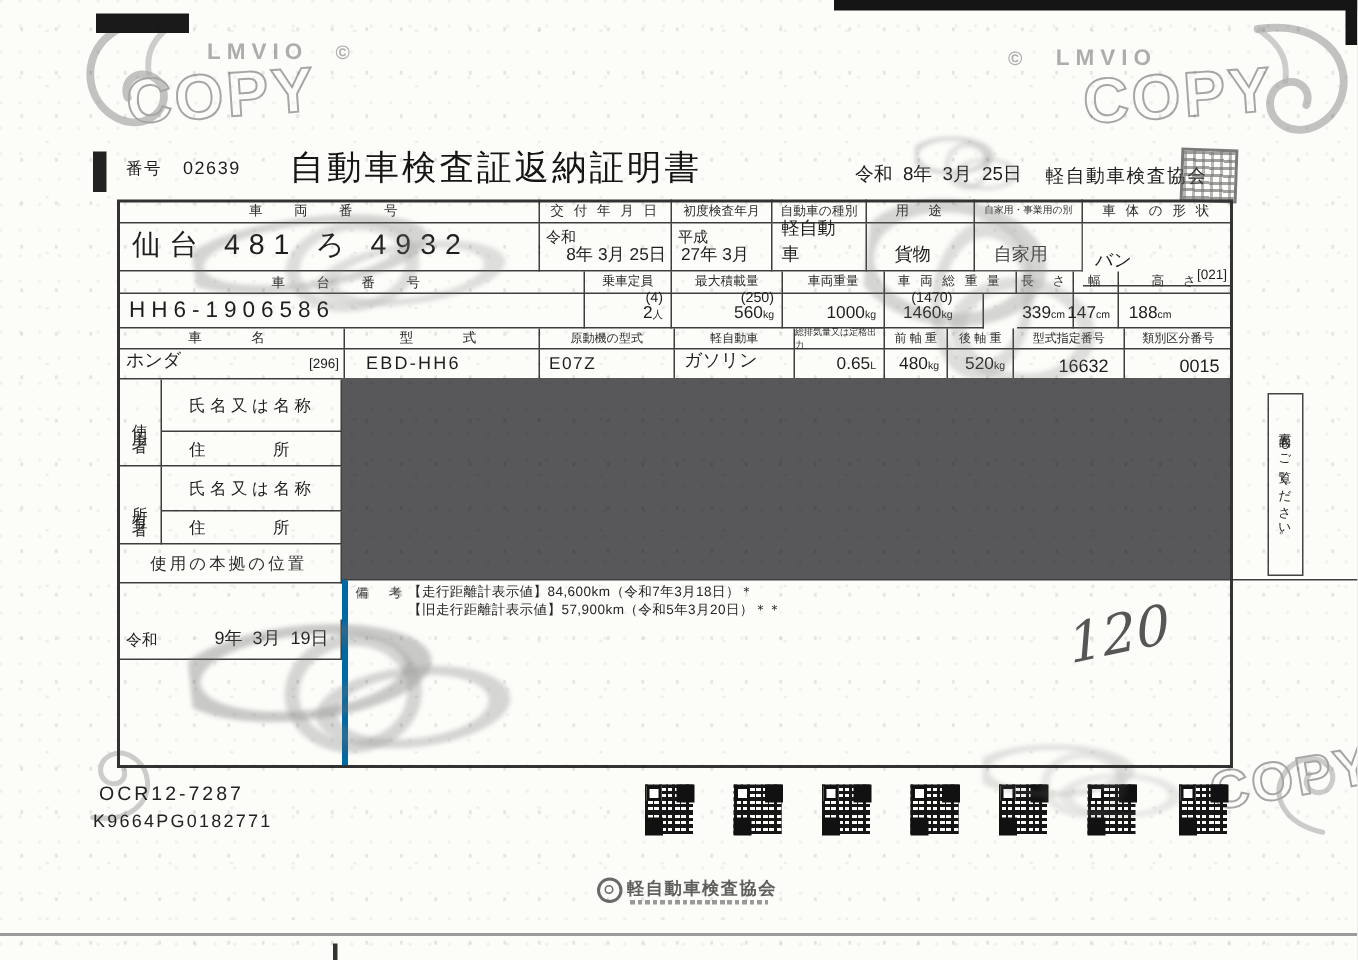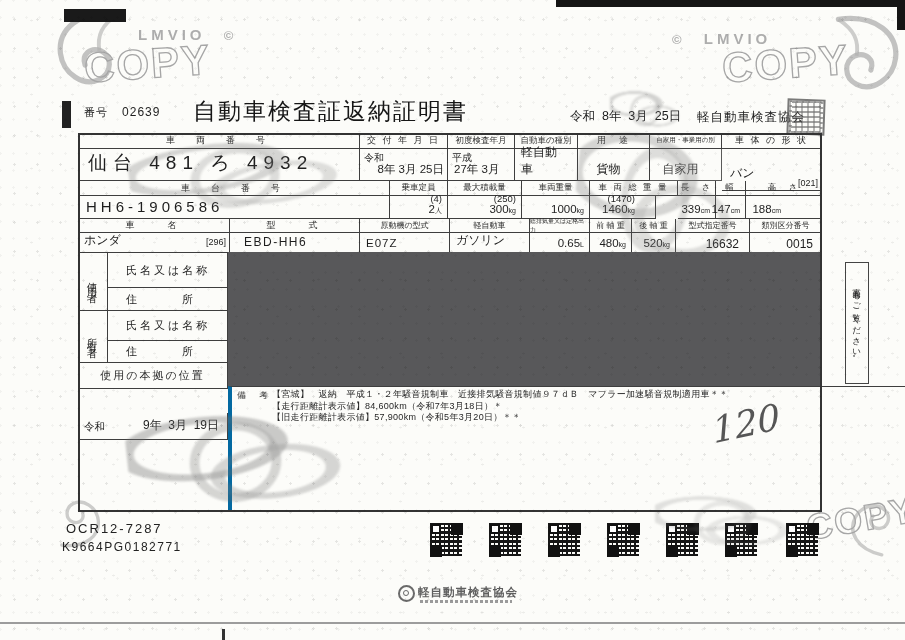--- a/index.html
+++ b/index.html
@@ -140,21 +140,21 @@
 
   <div class="c vbot" style="left:78px;top:196px;width:312px;height:23px;font-size:15px;letter-spacing:4px;padding-left:8px;padding-bottom:3px">
     <span>HH6-1906586</span>
   </div>
   <div class="c num2" style="left:390px;top:196px;width:58px;height:23px">
     <span class="paren">(4)</span>
     <span><span>2</span><span class="u">人</span></span>
   </div>
   <div class="c num2" style="left:448px;top:196px;width:74px;height:23px">
     <span class="paren">(250)</span>
-    <span><span>300</span><span class="u">kg</span></span>
+    <span><span>560</span><span class="u">kg</span></span>
   </div>
   <div class="c num2" style="left:522px;top:196px;width:68px;height:23px">
     <span><span>1000</span><span class="u">kg</span></span>
   </div>
   <div class="c num2" style="left:568px;top:196px;width:88px;height:23px;padding-right:20px">
     <span class="paren">(1470)</span>
     <span><span>1460</span><span class="u">kg</span></span>
   </div>
   <div class="c num2" style="left:678px;top:196px;width:38px;height:23px">
     <span><span>339</span><span class="u">cm</span></span>
@@ -213,21 +213,20 @@
   <div class="c lbl" style="left:108px;top:341px;width:120px;height:22px">住　　　所</div>
   <div class="c hd" style="left:78px;top:363px;width:150px;height:26px;font-size:11px;letter-spacing:2px">使用の本拠の位置</div>
   <div class="c" style="left:78px;top:413px;width:150px;height:27px">
     <span style="position:absolute;left:6px;top:7px;font-size:10.5px">令和</span>
     <span class="pre" style="position:absolute;right:8px;bottom:5px;font-size:12px">9年  3月  19日</span>
   </div>
 
   <div class="c" style="left:228px;top:386px;width:682px;height:126px;border-left:4px solid #0369a1;border-top:1px solid #3e3e3e;border-right:none;border-bottom:none">
     <span class="pre" style="position:absolute;left:5px;top:3px;font-size:8.5px;letter-spacing:3px;color:#444;text-shadow:1px 0 0 rgba(68,68,68,.35)">備  考</span>
     <div style="position:absolute;left:40px;top:2px;width:548px;font-size:9px;line-height:11.5px;letter-spacing:.3px;color:#262626">
-      <div>【宮城】　返納　平成１・２年騒音規制車　近接排気騒音規制値９７ｄＢ　マフラー加速騒音規制適用車＊＊</div>
       <div>【走行距離計表示値】84,600km（令和7年3月18日）＊</div>
       <div>【旧走行距離計表示値】57,900km（令和5年3月20日）＊＊</div>
     </div>
   </div>
 
   <div class="hand" style="left:712px;top:403px">120</div>
 
   <div class="redact" style="left:228px;top:252px;width:594px;height:134px"></div>
 
   <div class="frame" style="left:78px;top:133px;width:744px;height:379px"></div>

